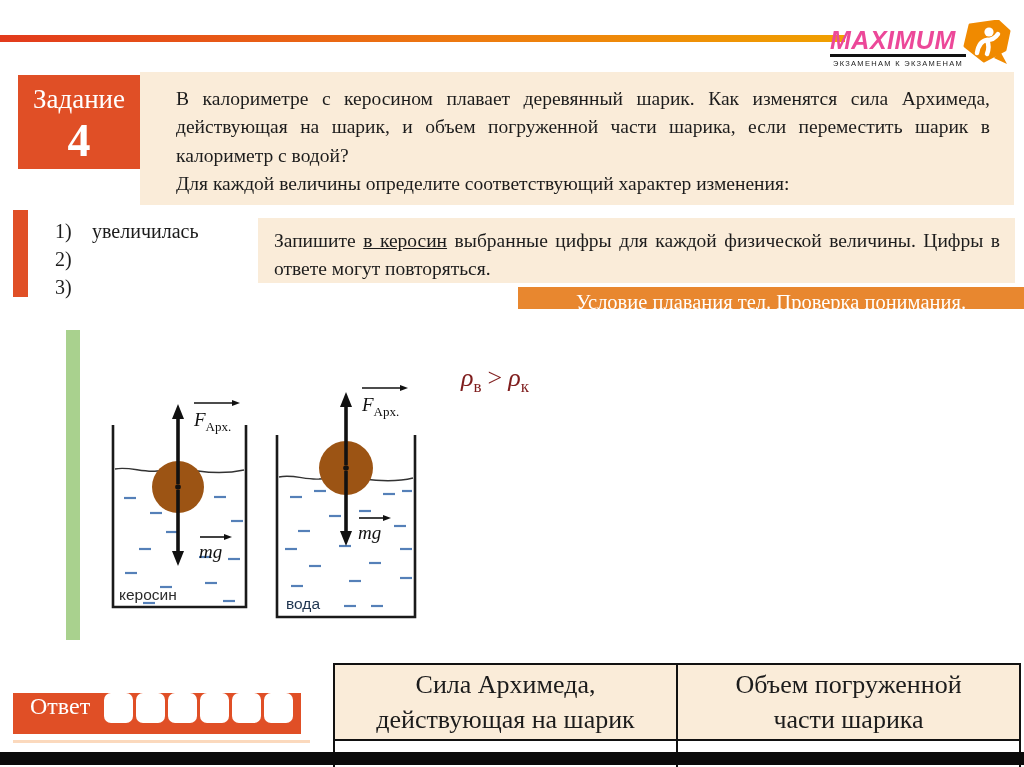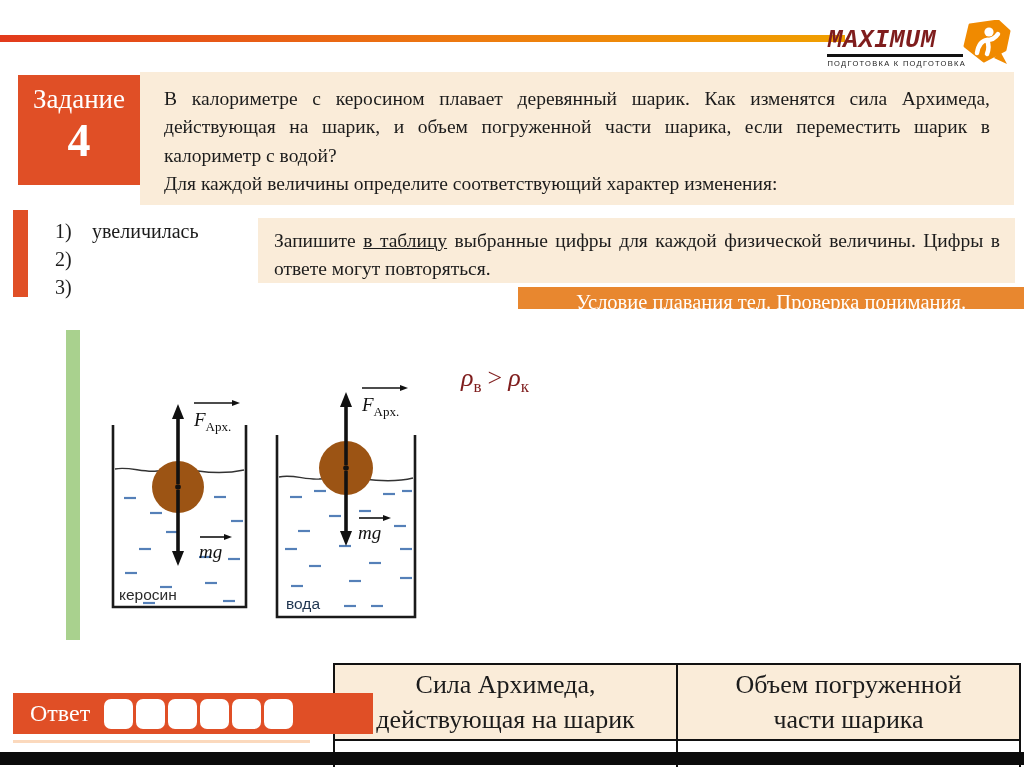--- a/index.html
+++ b/index.html
@@ -6,36 +6,36 @@
   .slide{position:relative;width:1024px;height:767px;background:#ffffff;overflow:hidden;
          font-family:"Liberation Serif", serif;color:#1c1c1c;}
 
   
   .topbar{position:absolute;left:0;top:35px;width:845px;height:7px;
           background:linear-gradient(90deg,#e23a1c 0%,#ed7a10 55%,#f0a000 100%);}
 
   
   .logo{position:absolute;right:12px;top:22px;display:flex;align-items:flex-start;}
   .logo-textwrap{margin-top:6px;}
-  .logo-brand{font-family:Liberation Mono, monospace;font-weight:bold;font-style:italic;
-              font-size:25px;letter-spacing:.5px;color:#7f1d1d;line-height:1;}
+  .logo-brand{font-family:Liberation Sans, sans-serif;font-weight:bold;font-style:italic;
+              font-size:25px;letter-spacing:.5px;color:#ec4899;line-height:1;}
   .logo-rule{height:3px;background:#111;margin-top:1px;width:136px;}
   .logo-tagline{font-family:"Liberation Sans",sans-serif;font-size:7.5px;letter-spacing:1.3px;
                 color:#222;text-align:center;margin-top:2px;}
   .logo-icon{margin-left:-6px;margin-top:-2px;}
 
   
-  .task-num-box{position:absolute;left:18px;top:75px;width:122px;height:110px;background:#e04f26;
+  .task-num-box{position:absolute;left:18px;top:75px;width:122px;height:94px;background:#e04f26;
                 color:#fff;text-align:center;}
   .task-num-label{font-size:27px;margin-top:9px;}
   .task-num-digit{font-size:46px;font-weight:bold;line-height:1.15;}
 
   
   .task-box{position:absolute;left:140px;top:72px;width:874px;height:133px;background:#faecd9;
-            box-sizing:border-box;padding:13px 24px 0 24px;font-size:19.5px;line-height:1.45;}
+            box-sizing:border-box;padding:13px 24px 0 36px;font-size:19.5px;line-height:1.45;}
   .task-question{text-align:justify;}
 
   
   .red-bar{position:absolute;left:13px;top:210px;width:15px;height:87px;background:#e04f26;}
   .options{position:absolute;left:55px;top:217px;font-size:20px;line-height:28px;}
   .option{display:flex;}
   .opt-num{width:37px;}
 
   
   .note-box{position:absolute;left:258px;top:218px;width:757px;height:65px;background:#faecd9;
@@ -72,42 +72,42 @@
   .mg-text{position:relative;z-index:1;}
 
   
   .answer-table{position:absolute;left:333px;top:663px;width:688px;border-collapse:collapse;}
   .answer-table td{border:2px solid #111;}
   .answer-table .th-cell{background:#faecd9;height:53px;width:50%;text-align:center;
        font-size:26px;line-height:1.35;padding:2px 34px;}
   .answer-table .body-cell{height:28px;background:#fff;}
 
   
-  .answer-strip{position:absolute;left:13px;top:693px;width:360px;height:41px;background:#e04f26;
-                display:flex;align-items:center;}
+  .answer-strip{position:absolute;left:13px;top:693px;width:288px;height:41px;background:#e04f26;
+                display:flex;align-items:flex-start;}
   .answer-label{color:#fff;font-size:24px;margin-left:17px;}
   .answer-cells{display:flex;gap:3px;margin-left:14px;}
   .answer-cell{width:29px;height:30px;background:#fff;border-radius:7px;}
   .answer-shadow{position:absolute;left:13px;top:740px;width:297px;height:3px;background:#fbd9bd;}
 
   
   .bottom-bar{position:absolute;left:0;top:752px;width:1024px;height:13px;background:#0b0b0b;}
 </style>
 </head>
 <body>
 
 <div class="slide">
 
   <div class="topbar"></div>
 
   <div class="logo">
     <div class="logo-textwrap">
       <div class="logo-brand">MAXIMUM</div>
       <div class="logo-rule"></div>
-      <div class="logo-tagline">ПОДГОТОВКА К ПОДГОТОВКА</div>
+      <div class="logo-tagline">ЭКЗАМЕНАМ К ЭКЗАМЕНАМ</div>
     </div>
     <svg class="logo-icon" width="52" height="46" viewBox="0 0 52 46">
       <path d="M10,5 L38,1 L49,11 L45,30 L24,41 L5,26 Z" fill="#f08a00" stroke="#f08a00" stroke-width="3" stroke-linejoin="round"></path>
       <path d="M40,31 L47,44 L34,38 Z" fill="#f08a00"></path>
       <circle cx="29" cy="12" r="4.6" fill="#ffffff"></circle>
       <path d="M17,33 Q19,21 27,20 Q34,20 38,14" fill="none" stroke="#ffffff" stroke-width="4.5" stroke-linecap="round"></path>
       <path d="M27,20 Q30,27 27,34" fill="none" stroke="#ffffff" stroke-width="4.5" stroke-linecap="round"></path>
     </svg>
   </div>
 
@@ -130,21 +130,21 @@
     <div class="option">
       <span class="opt-num">2)</span>
     </div>
     <div class="option">
       <span class="opt-num">3)</span>
     </div>
   </div>
 
   <div class="note-box">
     <span>Запишите</span>
-    <span class="u">в таблицу</span>
+    <span class="u">в керосин</span>
     <span>выбранные цифры для каждой физической величины. Цифры в ответе могут повторяться.</span>
   </div>
 
   <div class="banner">Условие плавания тел. Проверка понимания.</div>
 
   <div class="green-bar"></div>
 
   <svg class="diagram" width="540" height="330" viewBox="100 330 540 330">
 
     <g>

